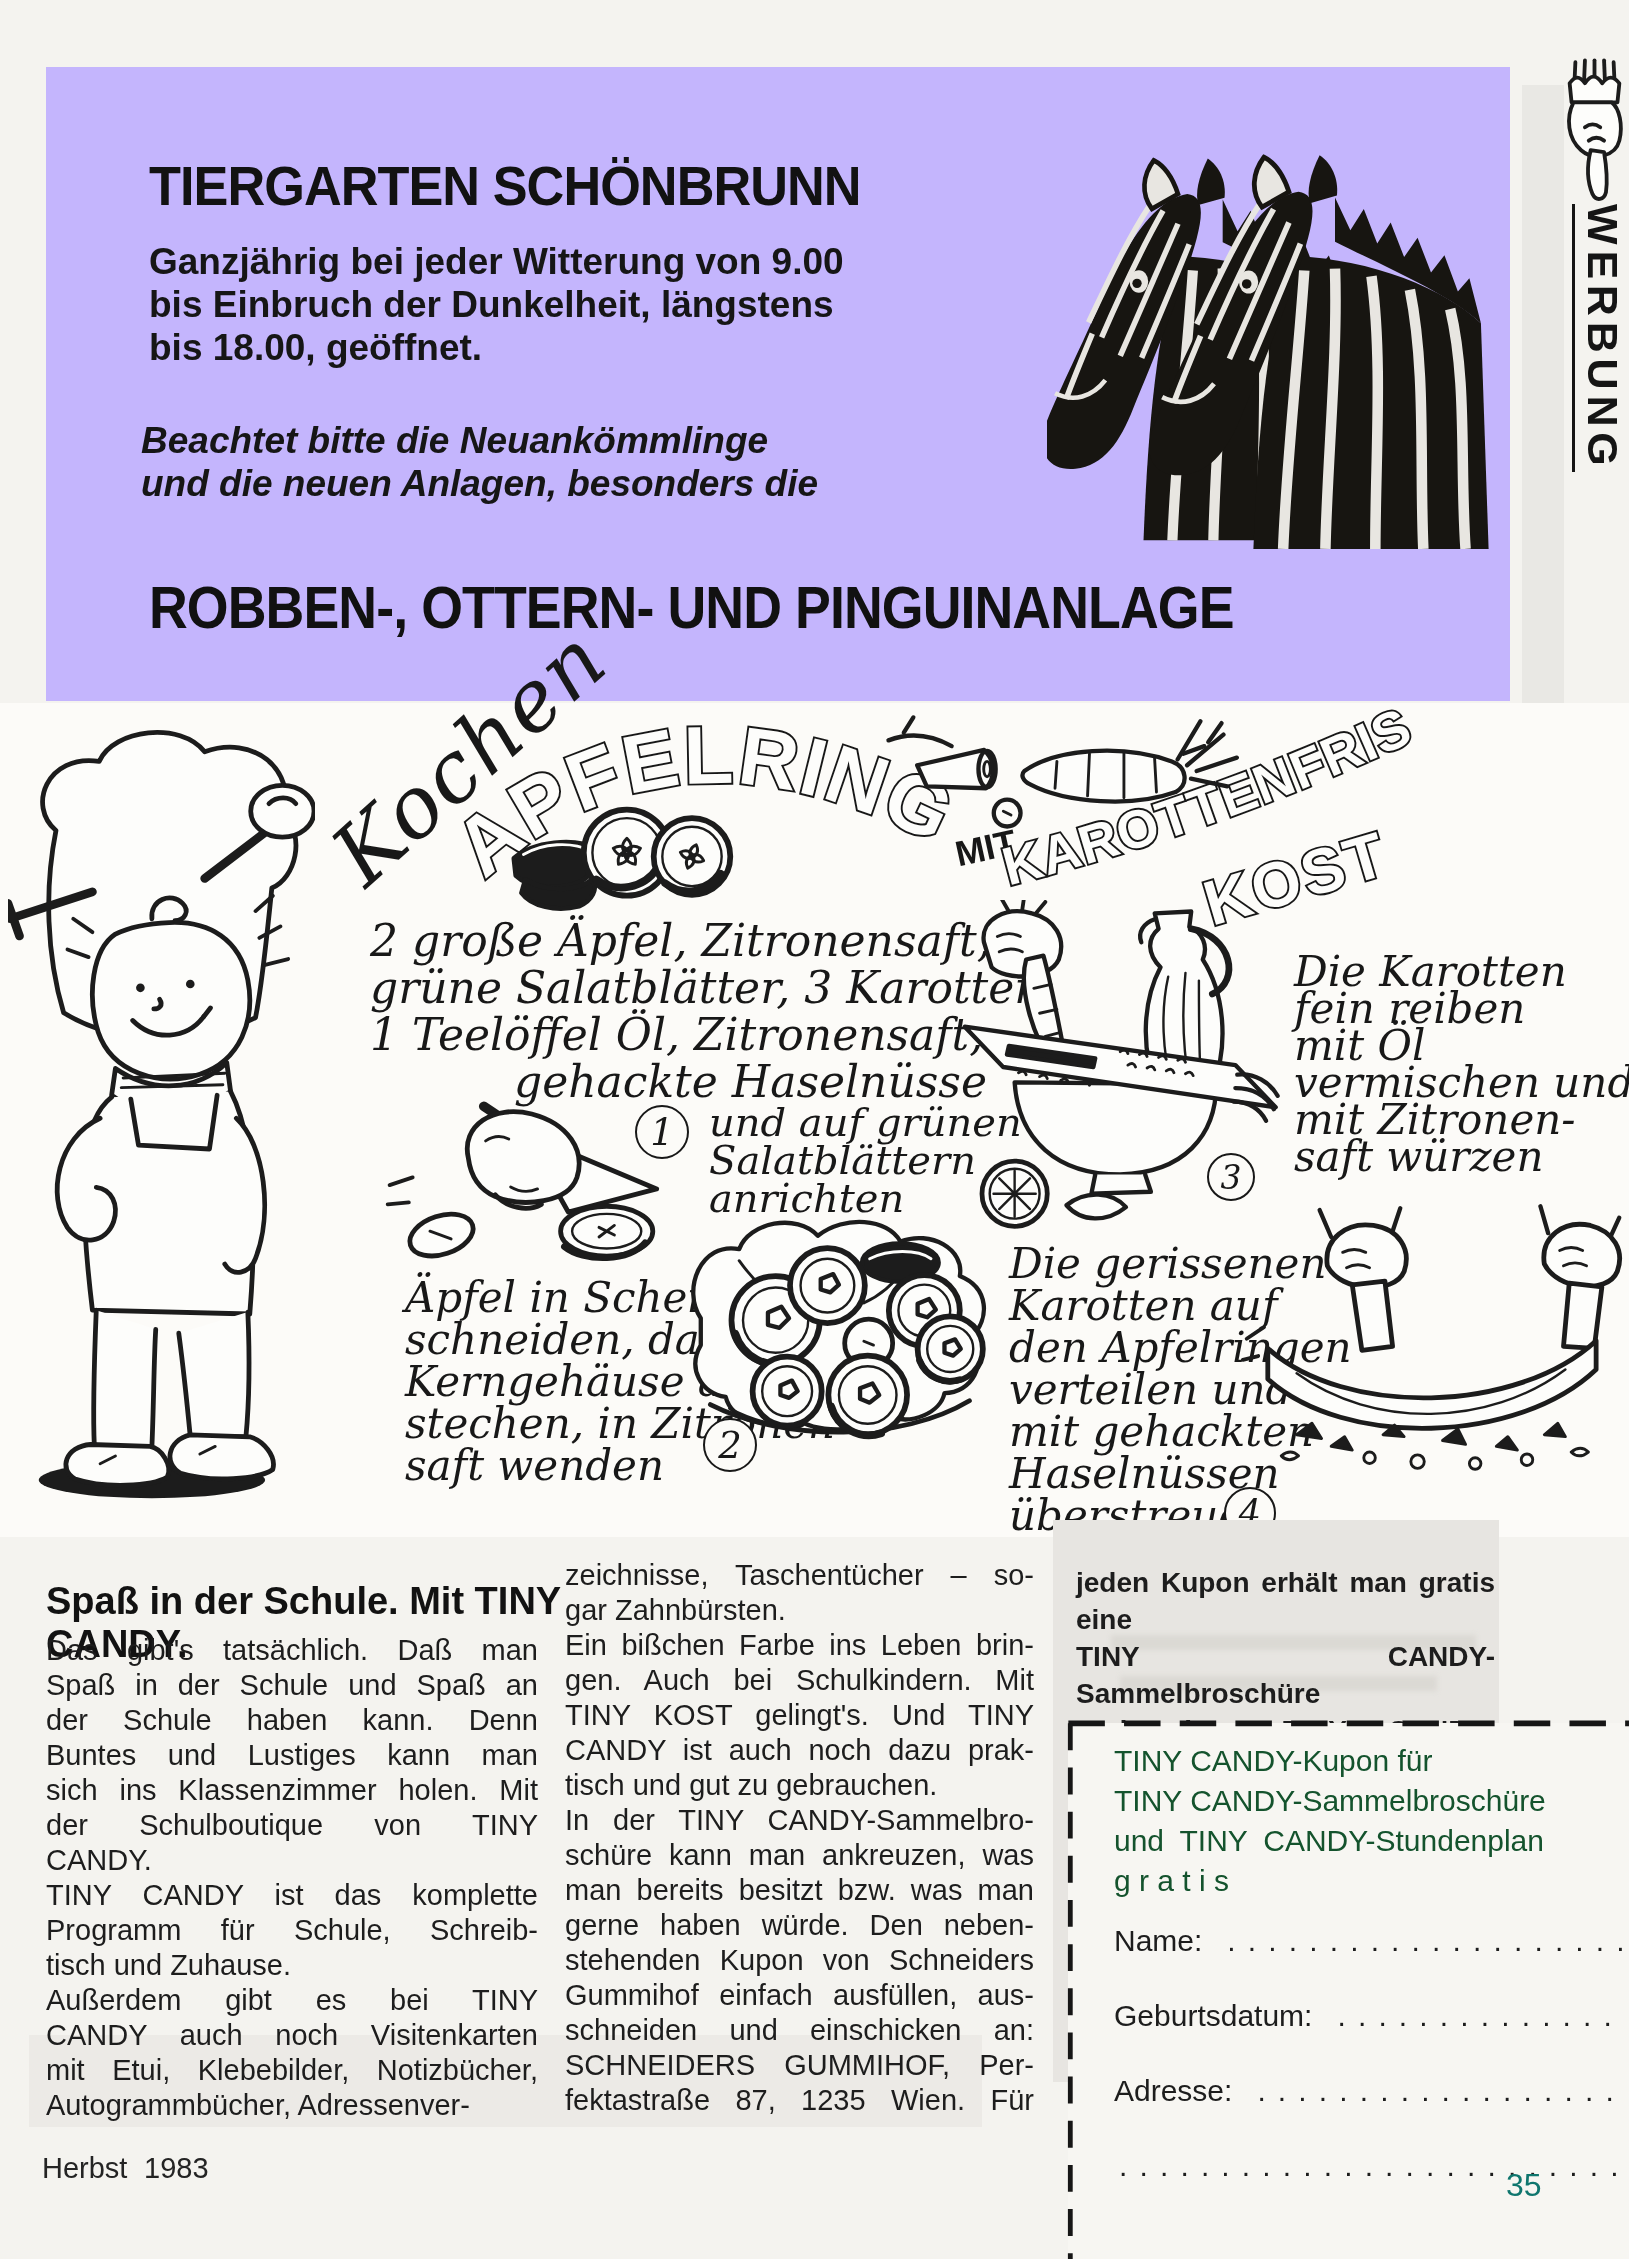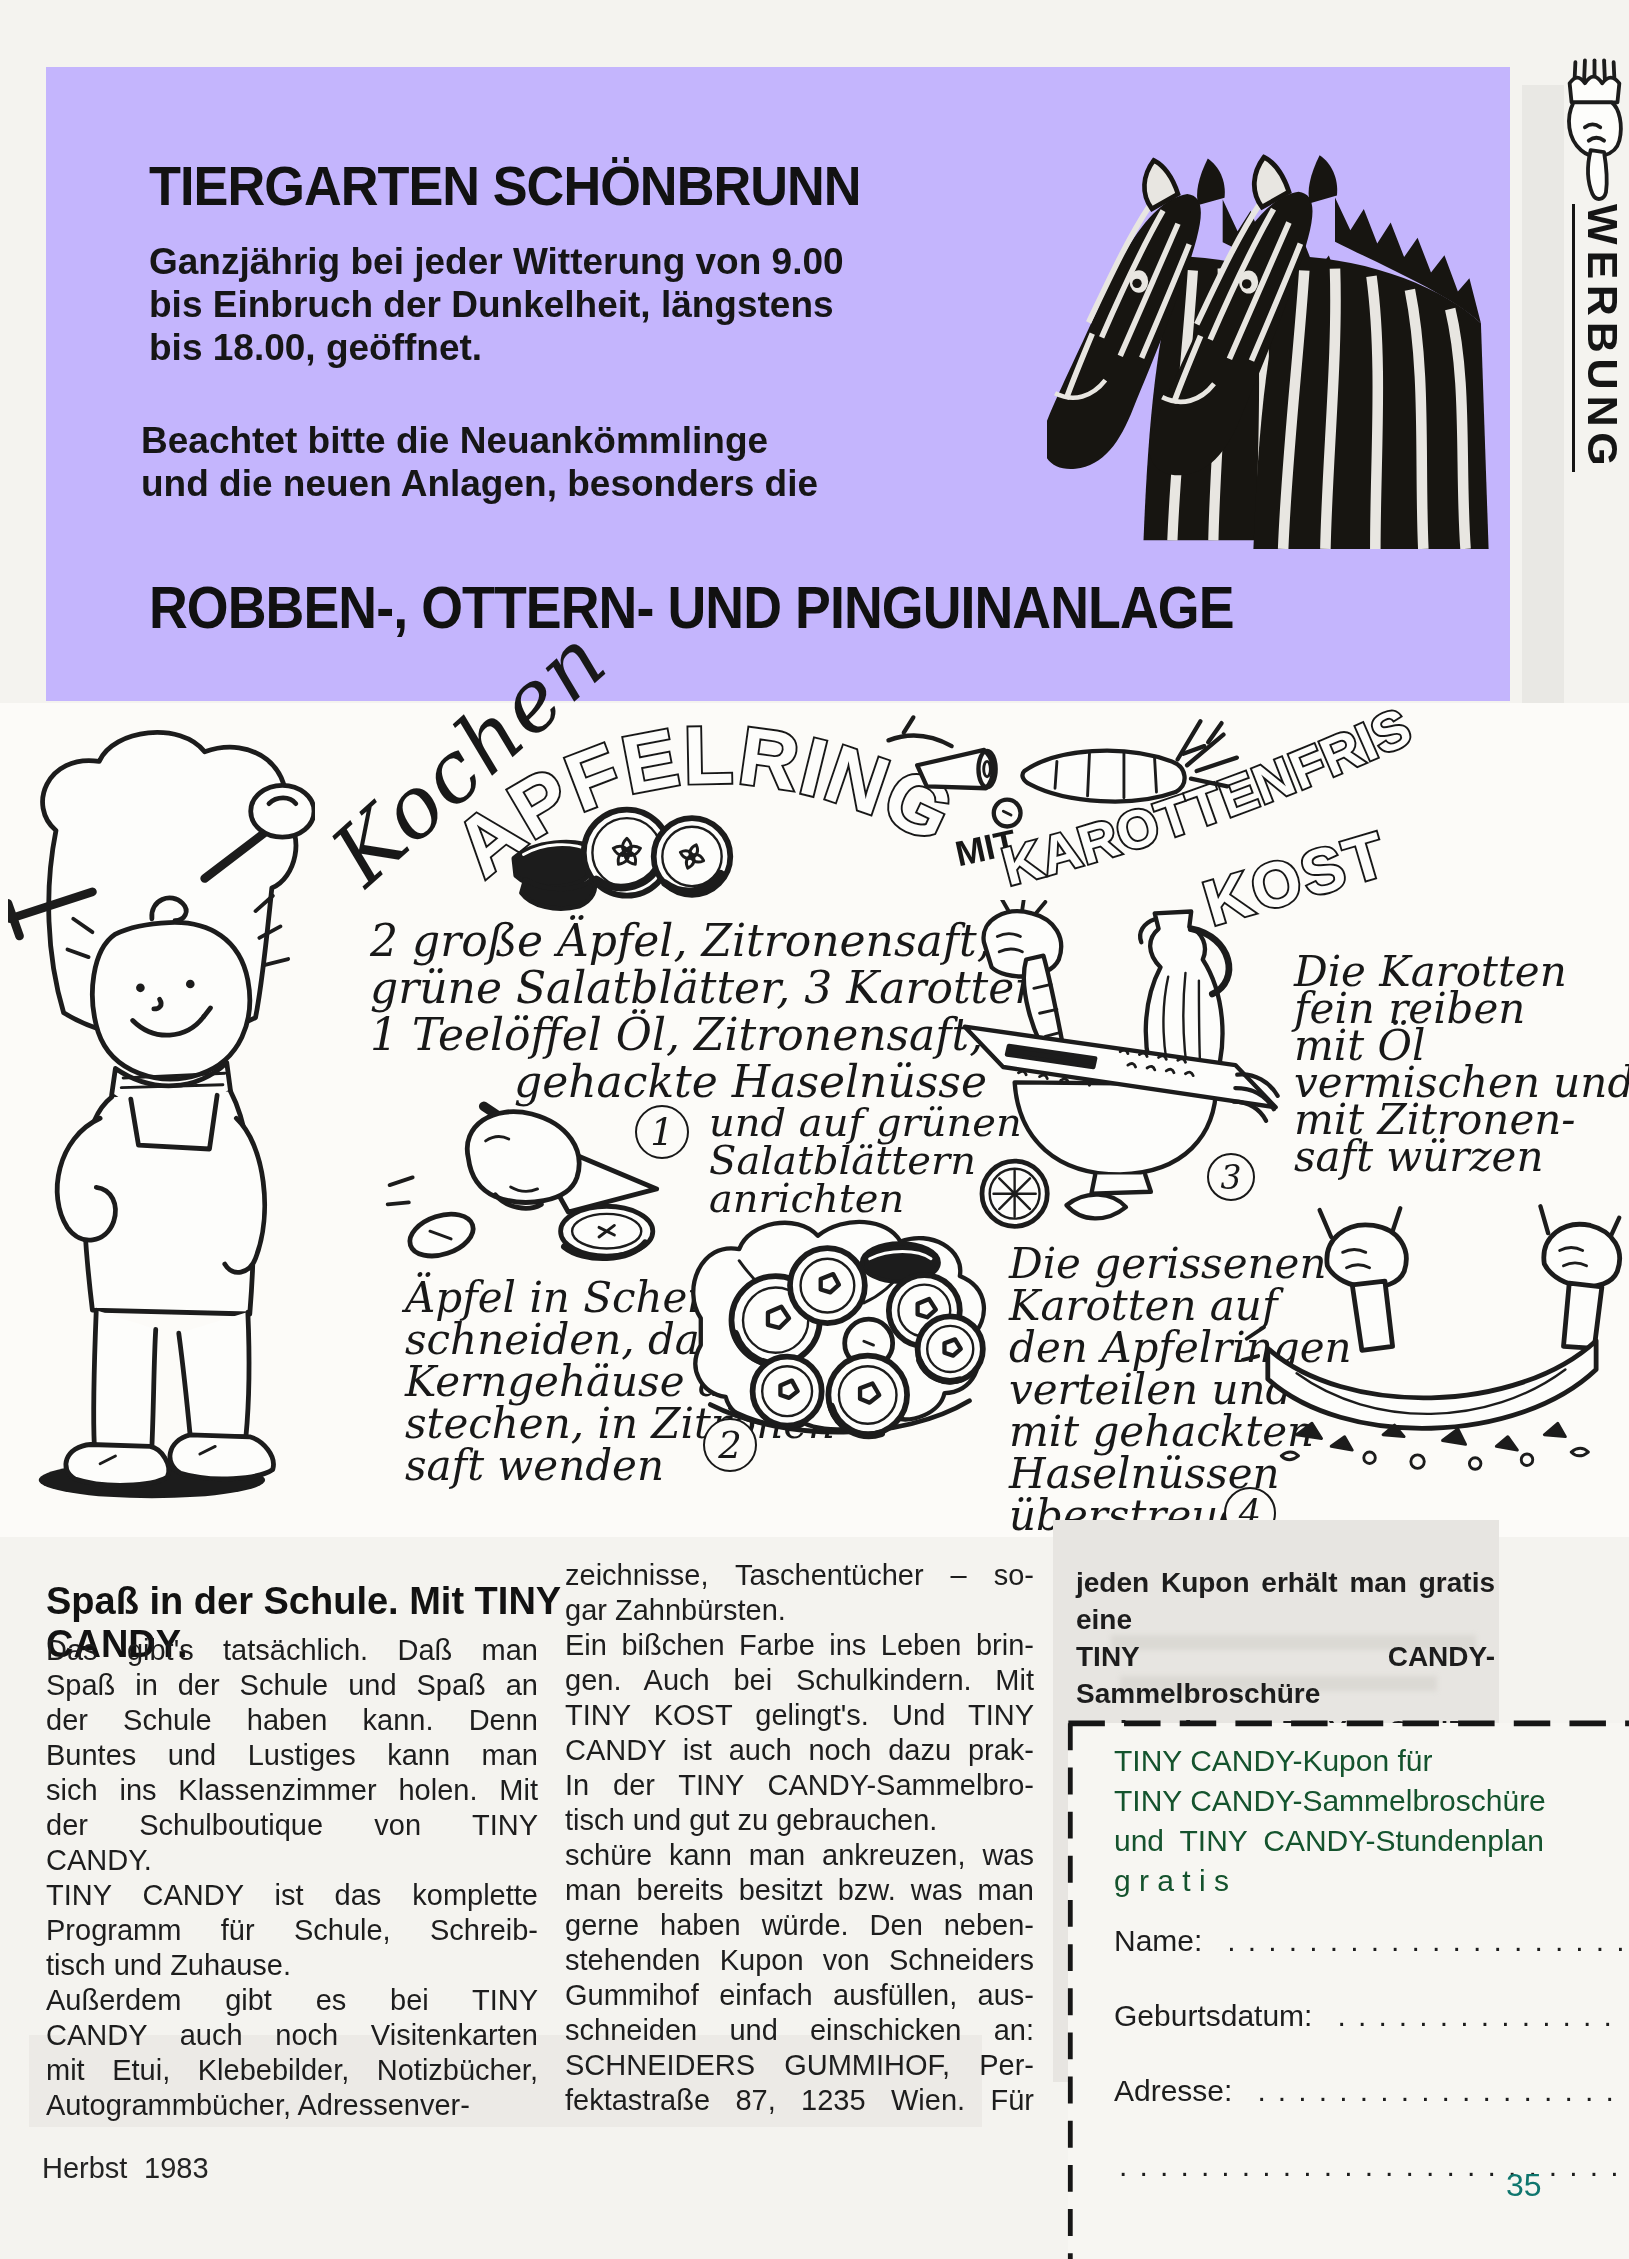--- a/index.html
+++ b/index.html
@@ -65,21 +65,21 @@
 
 <div class="page">
 
   <section class="ad-box">
     <h1 class="ad-title">TIERGARTEN SCHÖNBRUNN</h1>
     <div class="ad-copy" style="top:173px;">
         <div class="ln">Ganzjährig bei jeder Witterung von 9.00</div>
         <div class="ln">bis Einbruch der Dunkelheit, längstens</div>
         <div class="ln">bis 18.00, geöffnet.</div>
       </div>
-    <div class="ad-copy" style="top:352px;left:95px;">
+    <div class="ad-copy" style="top:352px;left:95px;font-style:italic;">
         <div class="ln">Beachtet bitte die Neuankömmlinge</div>
         <div class="ln">und die neuen Anlagen, besonders die</div>
       </div>
     <div class="ad-highlight">ROBBEN-, OTTERN- UND PINGUINANLAGE</div>
 
     <svg class="abs" style="left:1001px;top:69px;" width="456" height="413" viewBox="0 0 475 430">
       <defs>
         <g id="zb">
           <path d="M255 125 C230 200 220 300 215 430 L460 430 L452 195 C415 160 340 128 255 125 Z" fill="#171511"></path>
           <g stroke="#e8e6e1" stroke-width="11" fill="none">
@@ -431,22 +431,22 @@
         <div class="ln just">mit Etui, Klebebilder, Notizbücher,</div>
         <div class="ln">Autogrammbücher, Adressenver-</div>
       </div>
     <div class="col col2">
         <div class="ln just">zeichnisse, Taschentücher – so-</div>
         <div class="ln">gar Zahnbürsten.</div>
         <div class="ln just">Ein bißchen Farbe ins Leben brin-</div>
         <div class="ln just">gen. Auch bei Schulkindern. Mit</div>
         <div class="ln just">TINY KOST gelingt's. Und TINY</div>
         <div class="ln just">CANDY ist auch noch dazu prak-</div>
+        <div class="ln">tisch und gut zu gebrauchen.</div>
         <div class="ln just">In der TINY CANDY-Sammelbro-</div>
-        <div class="ln">tisch und gut zu gebrauchen.</div>
         <div class="ln just">schüre kann man ankreuzen, was</div>
         <div class="ln just">man bereits besitzt bzw. was man</div>
         <div class="ln just">gerne haben würde. Den neben-</div>
         <div class="ln just">stehenden Kupon von Schneiders</div>
         <div class="ln just">Gummihof einfach ausfüllen, aus-</div>
         <div class="ln just">schneiden und einschicken an:</div>
         <div class="ln just">SCHNEIDERS GUMMIHOF, Per-</div>
         <div class="ln just">fektastraße 87, 1235 Wien. Für</div>
       </div>
     <div class="col col3">

